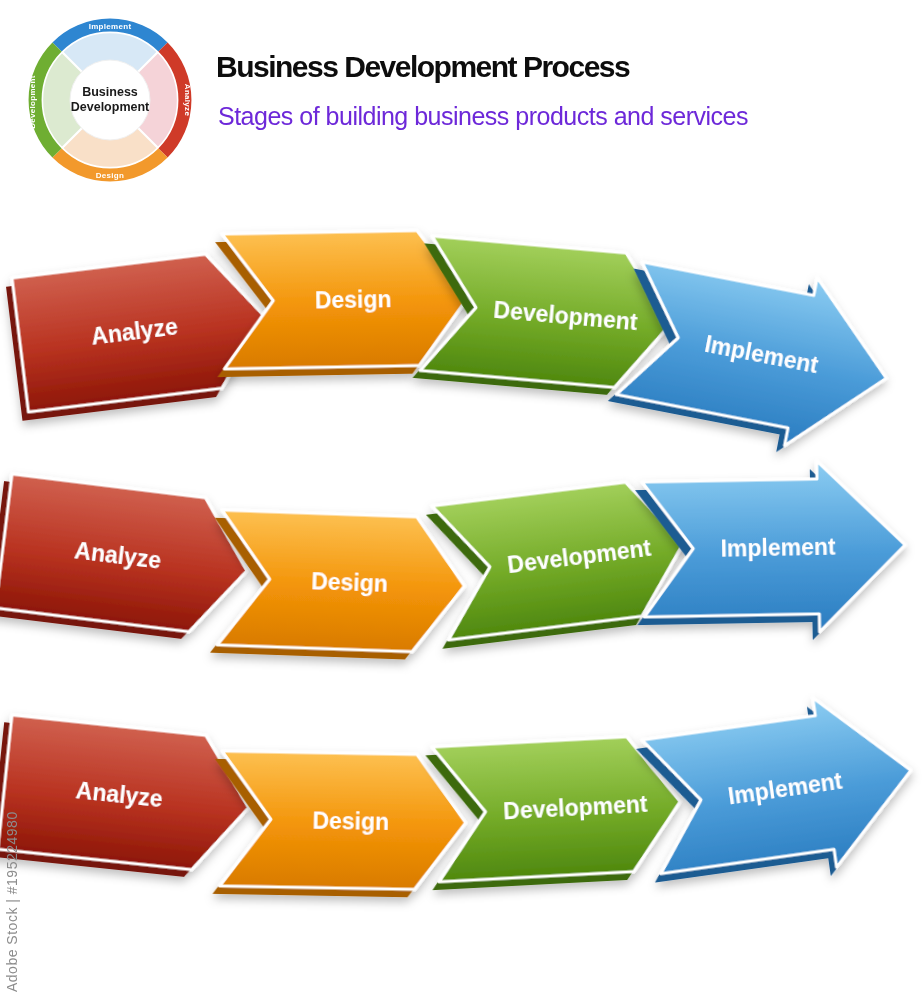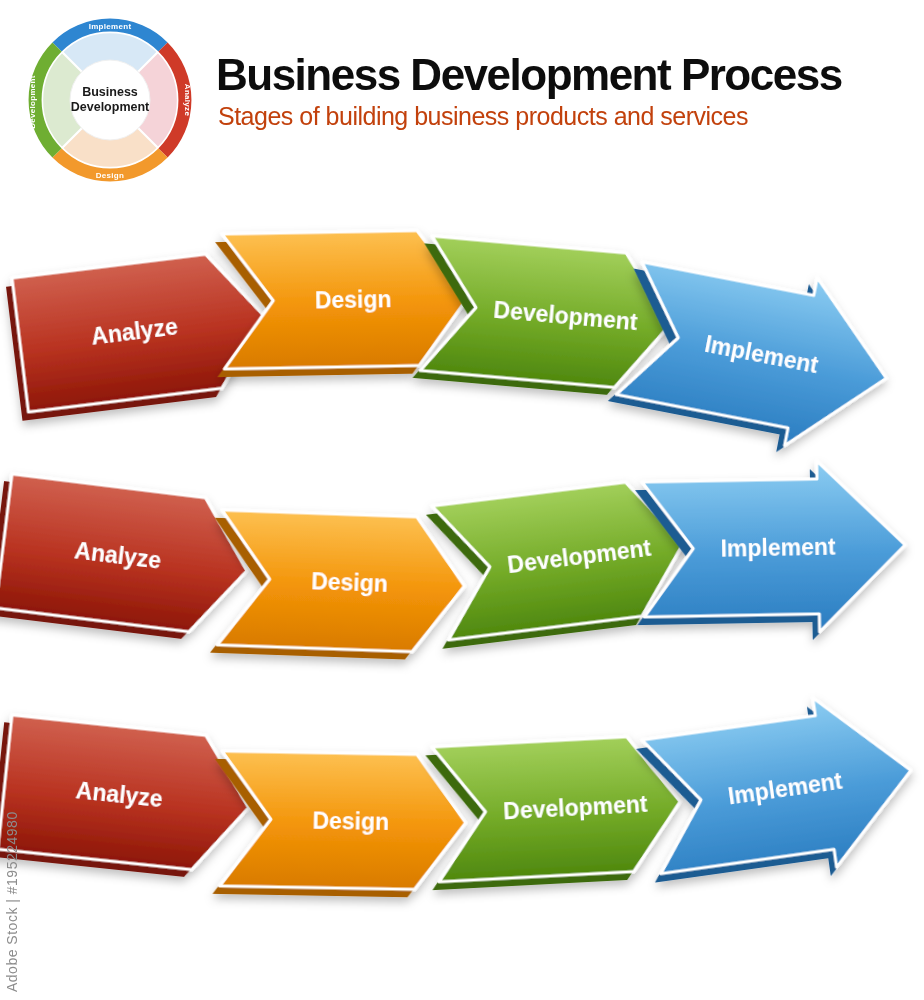--- a/index.html
+++ b/index.html
@@ -8,26 +8,26 @@
     font-family:"Liberation Sans",sans-serif;overflow:hidden;
   }
   .stage-svg{position:absolute;left:0;top:0;}
   .arrow-label{fill:#ffffff;font-size:23px;font-weight:bold;text-anchor:middle;
     font-family:"Liberation Sans",sans-serif;}
   .ring-label{fill:#ffffff;font-size:8px;font-weight:bold;text-anchor:middle;
     letter-spacing:.3px;font-family:"Liberation Sans",sans-serif;}
   .center-label{fill:#1a1a1a;font-size:12.5px;font-weight:bold;text-anchor:middle;
     font-family:"Liberation Sans",sans-serif;}
   .title{
-    position:absolute;left:216px;top:50px;font-size:44px;font-weight:bold;
+    position:absolute;left:216px;top:50px;font-size:30px;font-weight:bold;
     color:#0d0d0d;letter-spacing:-1.5px;white-space:nowrap;
   }
   .subtitle{
     position:absolute;left:218px;top:102px;font-size:25px;font-weight:400;
-    color:#c2410c;letter-spacing:-.5px;white-space:nowrap;
+    color:#6d28d9;letter-spacing:-.5px;white-space:nowrap;
   }
   .watermark{
     position:absolute;left:4px;top:992px;transform:rotate(-90deg);
     transform-origin:0 0;font-size:14px;color:#8c8c8c;white-space:nowrap;
     letter-spacing:.5px;
   }
 </style>
 </head>
 <body>
 

